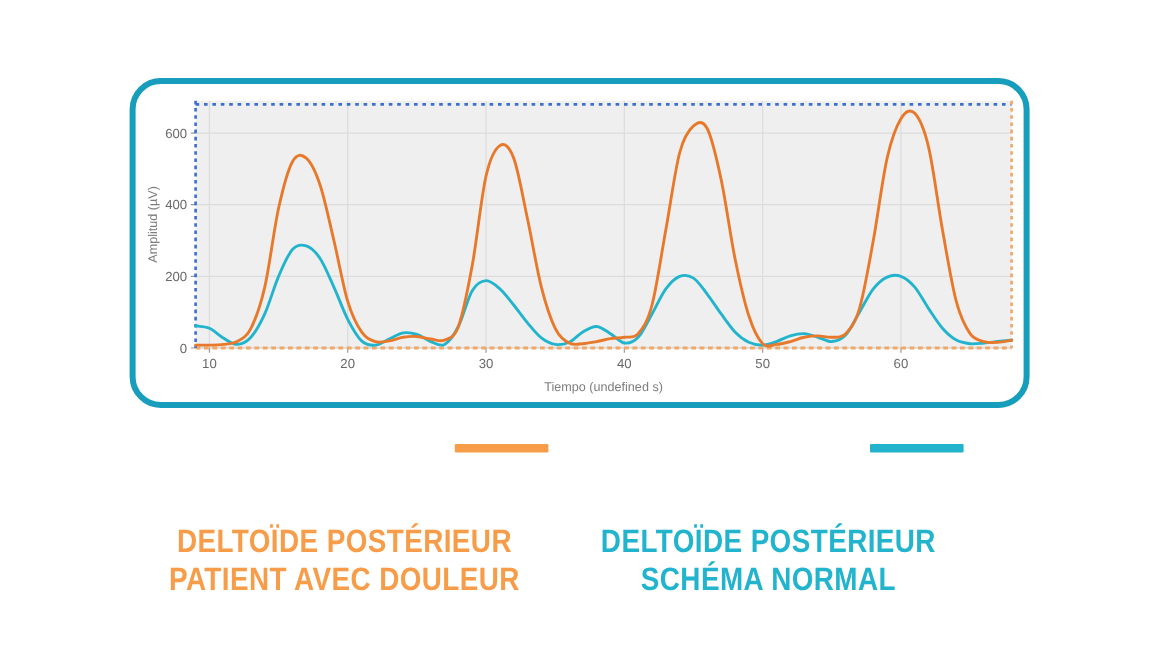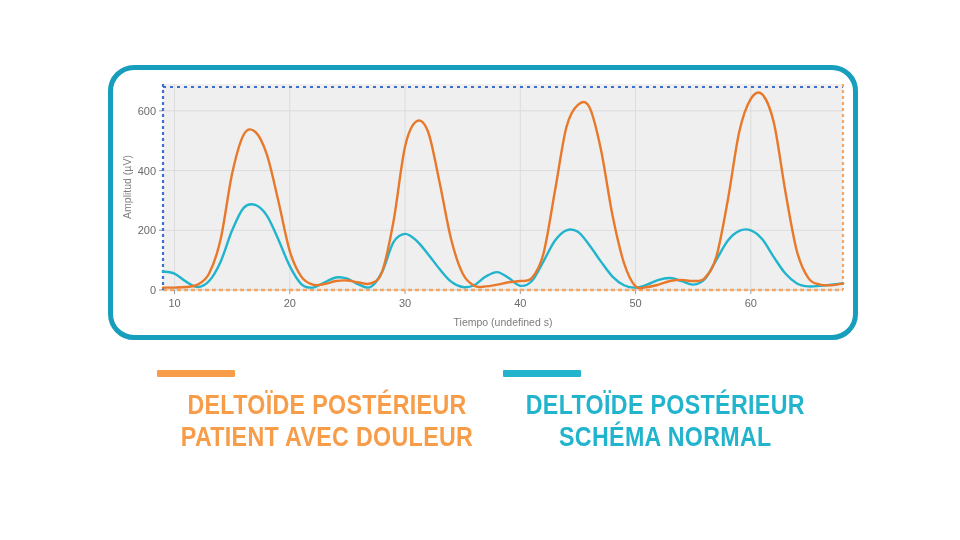--- a/index.html
+++ b/index.html
@@ -56,22 +56,23 @@
     top: 370px;
     width: 960px;
     display: flex;
     justify-content: center;
     align-items: flex-start;
     gap: 46px;
   }
   .legend-block {
     display: flex;
     flex-direction: column;
-    align-items: flex-start;
+    align-items: flex-end;
     width: 300px;
+    gap: 46px;
   }
   .legend-swatch {
     width: 78px;
     height: 7px;
     border-radius: 1px;
     margin-bottom: 13px;
   }
   .legend-swatch.orange { background: #F79C48; }
   .legend-swatch.teal   { background: #22B4CC; }
 

